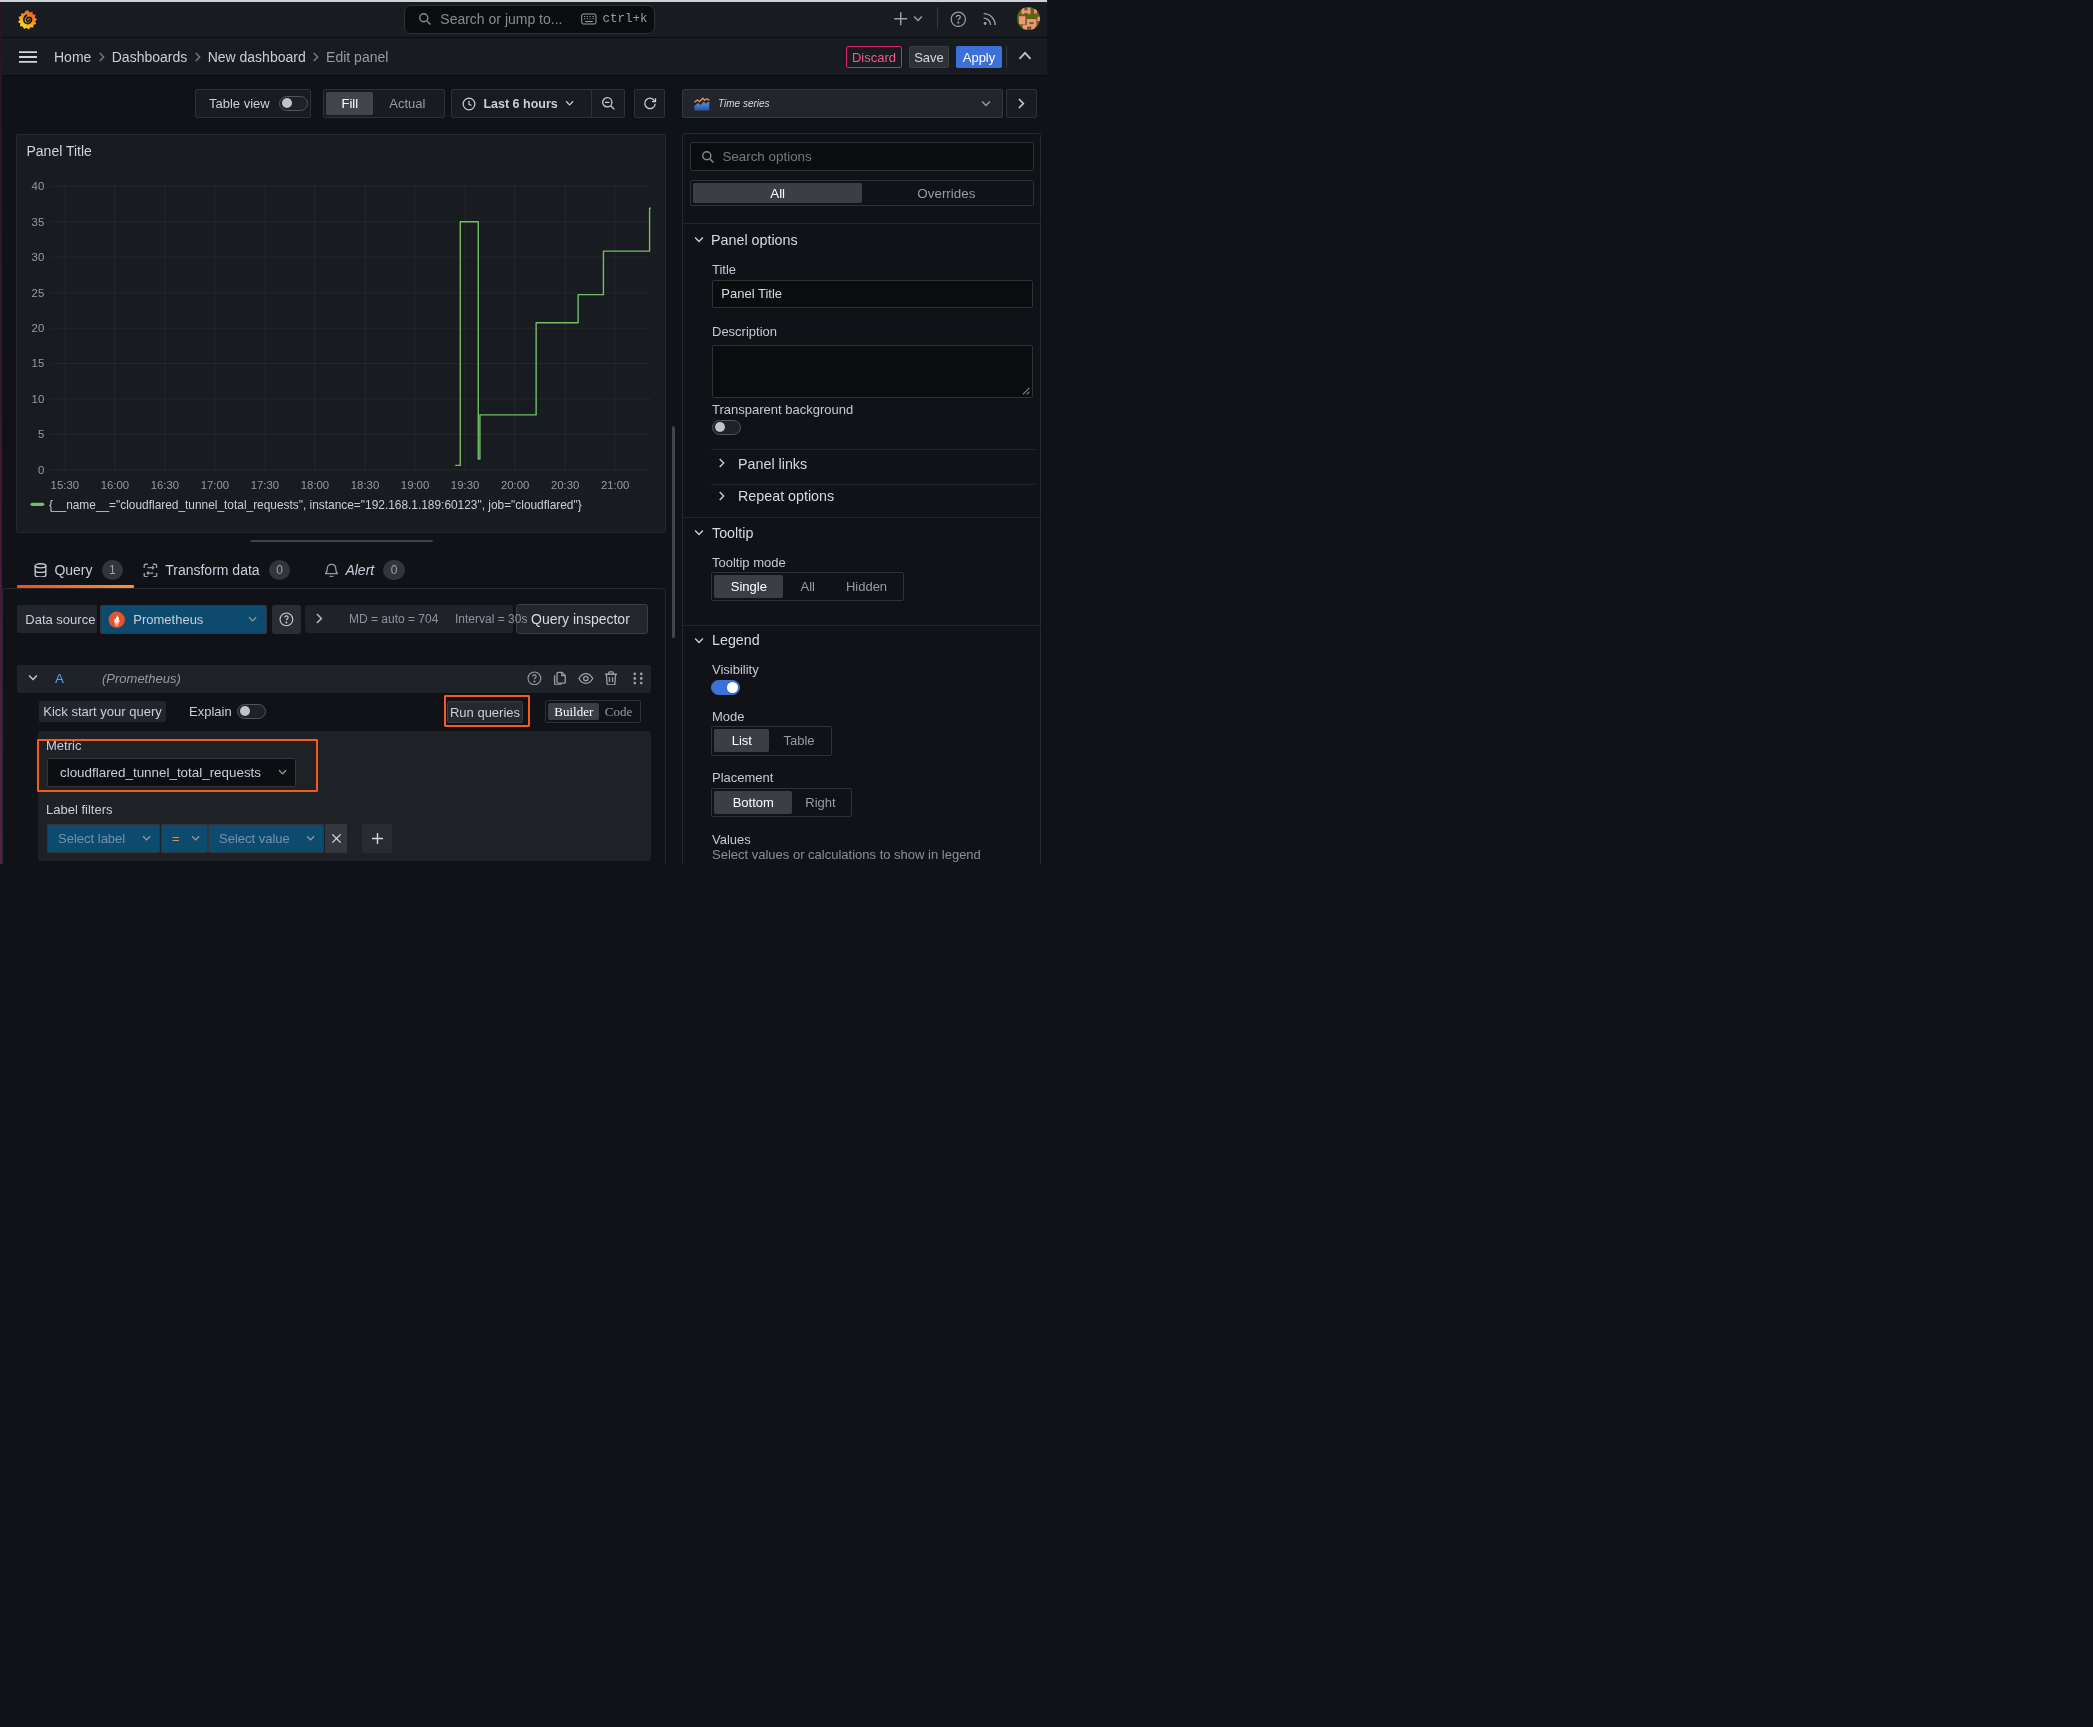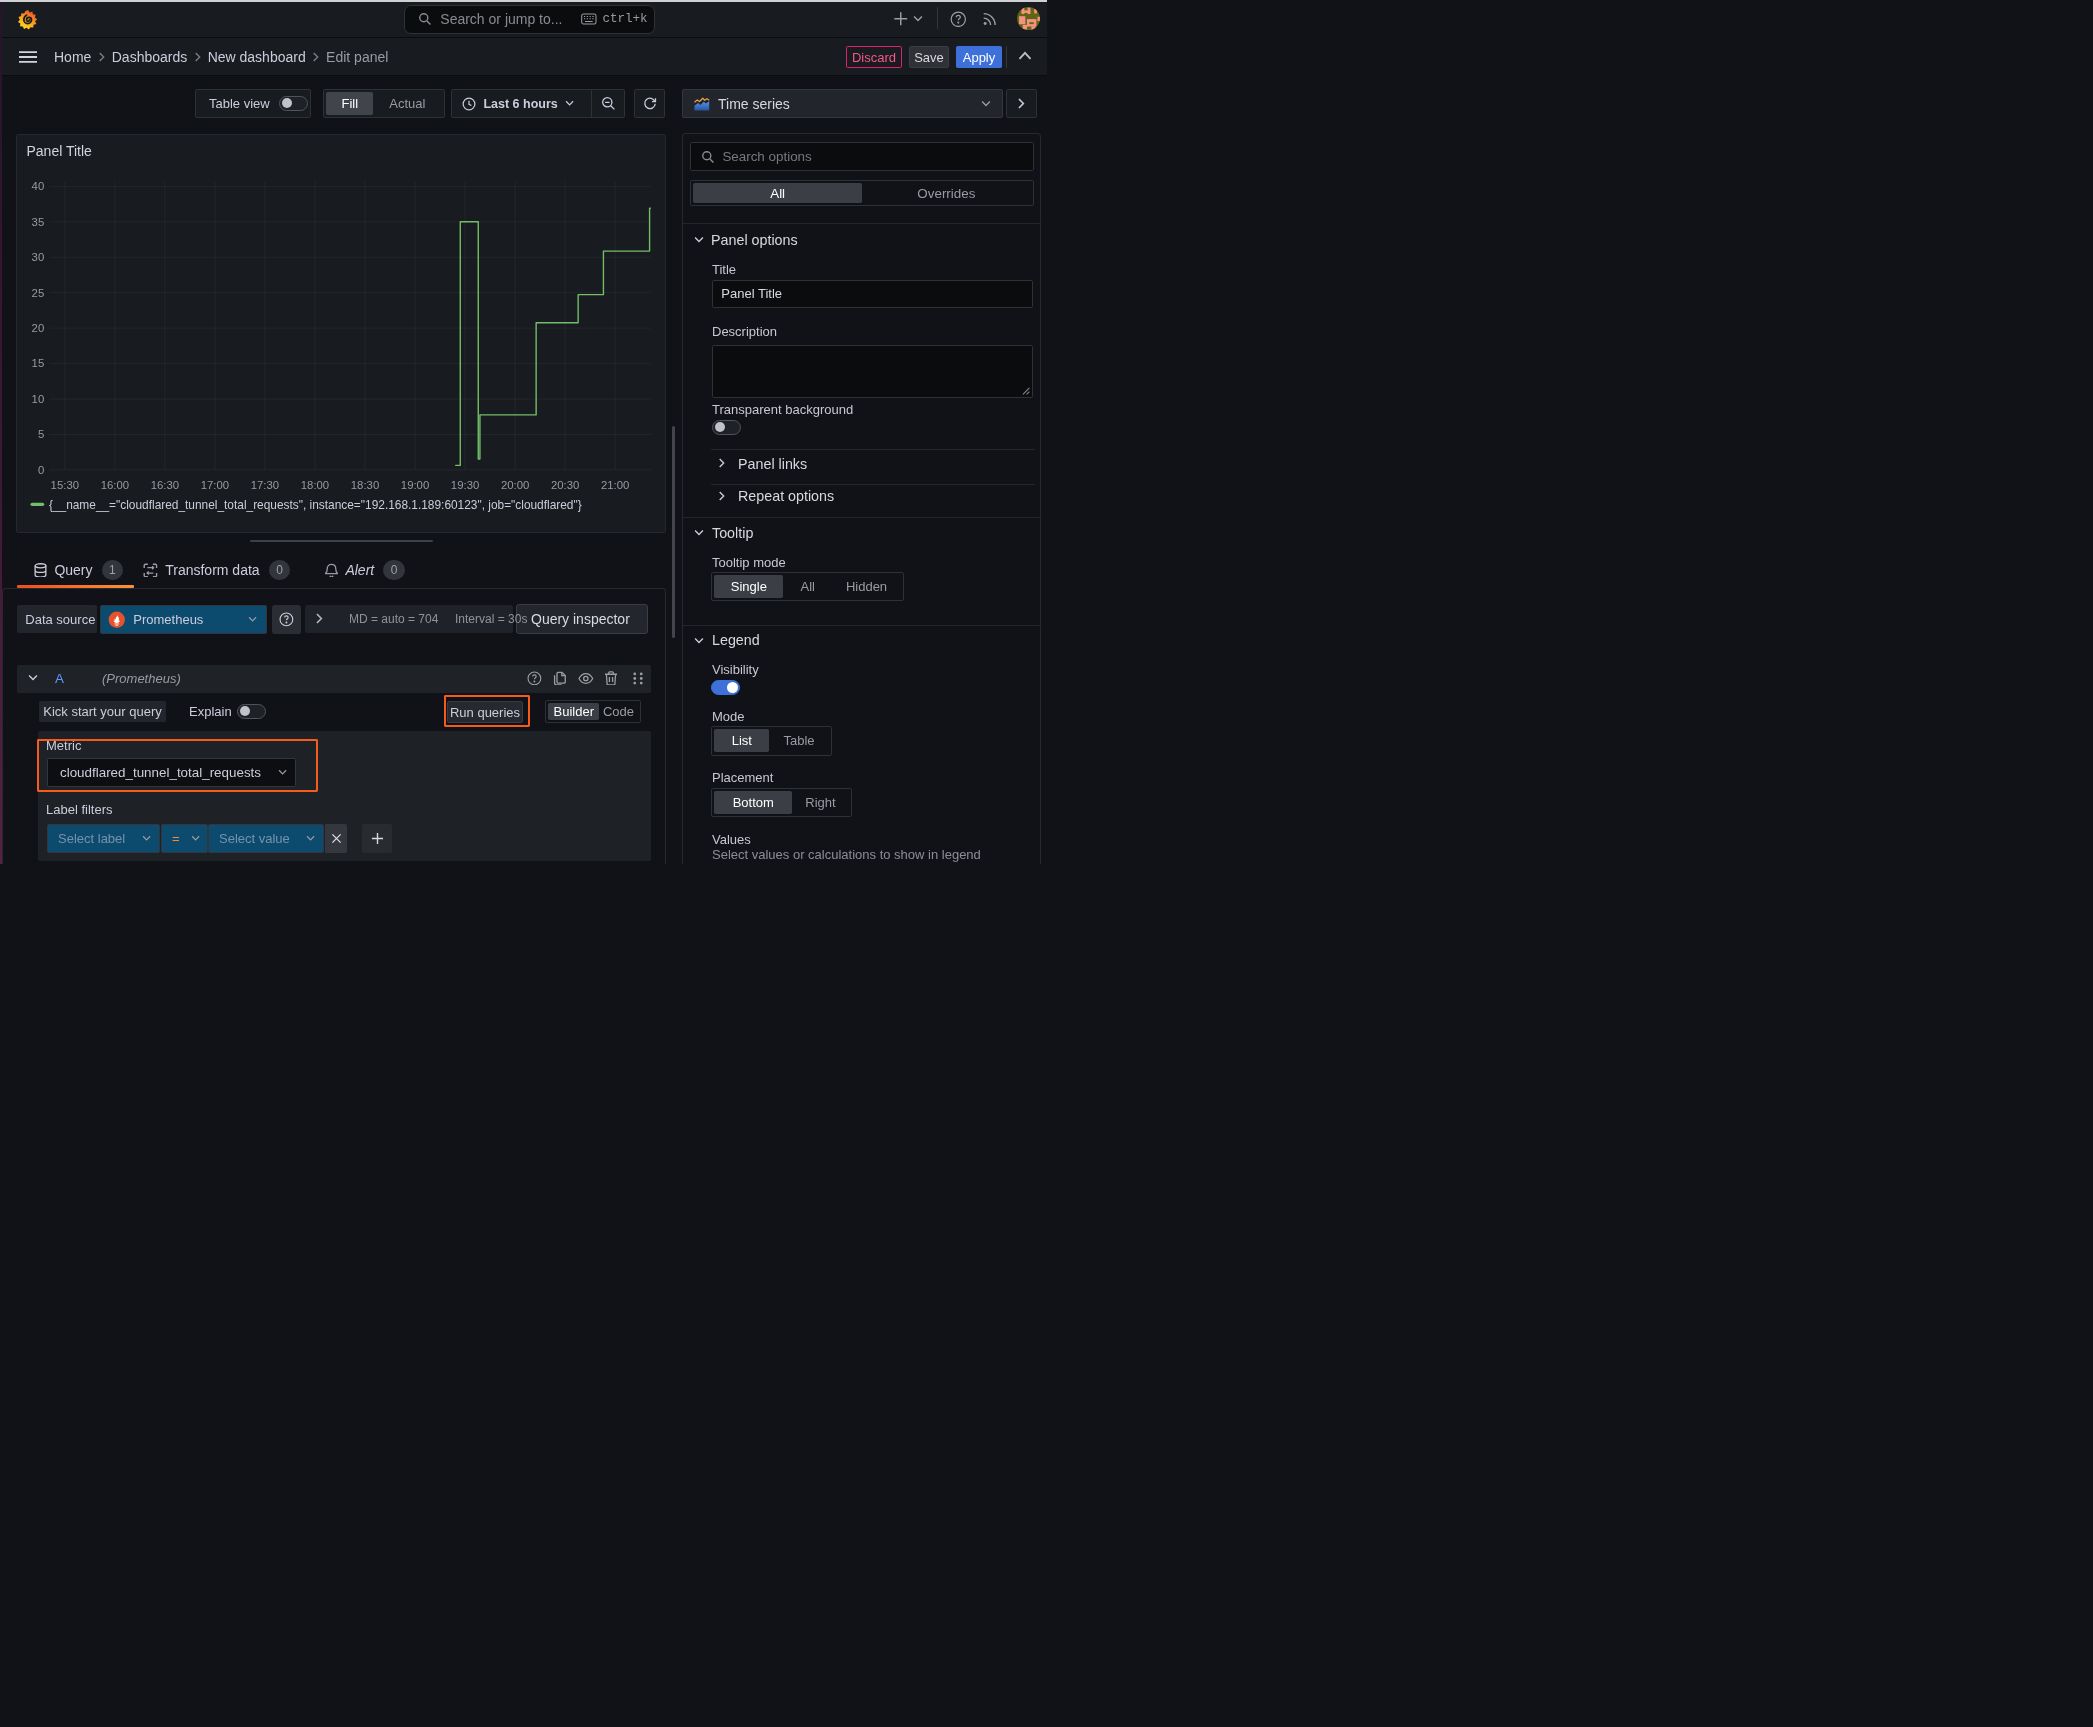--- a/index.html
+++ b/index.html
@@ -183,21 +183,21 @@
   <svg style="margin-left:11px" width="15.7" height="14" viewBox="0 0 17 15">
     <defs>
           <linearGradient id="tsg" x1="0" y1="0" x2="0" y2="1">
             <stop offset="0" stop-color="#5794f2"></stop>
             <stop offset="1" stop-color="#28559c"></stop>
           </linearGradient>
         </defs>
     <path d="M0.5 9.5 L4.5 6.5 L7 8.5 L10.5 5 L13 7 L16.5 4.5 V14.5 H0.5 Z" fill="url(#tsg)"></path>
     <path d="M0.5 5.5 L3.5 3.2 L6 4.8 L9.5 1.2 L11.5 3.4 L14 1.8 L16.5 3.4" fill="none" stroke="#eb9f3f" stroke-width="1.4" stroke-linejoin="round"></path>
   </svg>
-  <span style="margin-left:8.3px; font-size:14px; color:#d8d9e0;">Time series</span>
+  <span style="margin-left:8.3px; font-size:10px; color:#d8d9e0;font-style:italic;">Time series</span>
   <svg style="position:absolute; right:11px;" width="10" height="7.4" viewBox="0 0 11 8" fill="none" stroke="#9a9ba2" stroke-width="1.5">
         <path d="M1.2 1.5 L5.5 6 L9.8 1.5"></path>
       </svg>
 </div>
 <div class="tbtn" style="left:1006px; width:31px;">
   <svg style="margin:0 auto" width="8.3" height="11" viewBox="0 0 8 11" fill="none" stroke="#ccccdc" stroke-width="1.6">
         <path d="M1.8 1 L6.2 5.5 L1.8 10"></path>
       </svg>
 </div>
 
@@ -338,21 +338,21 @@
       </svg>
 </div>
 
 <div class="gbtn" style="left:39px; top:701px; width:127px;">Kick start your query</div>
 <div class="abs" style="left:189px; top:704px; font-size:13px; color:#ccccdc;">Explain</div>
 <span class="toggle off abs" style="left:237px; top:704px;">
       <span class="knob"></span>
     </span>
 <div class="abs" style="left:444px; top:695px; width:86px; height:32px; border:2.1px solid #f55c1c; border-radius:1.4px;"></div>
 <div class="gbtn" style="left:447px; top:701px; width:76px; height:22px; background:#26292f; border:0.9px solid #383b41;">Run queries</div>
-<div class="abs seg" style="left:545px; top:700px; width:96px; height:23px;">
+<div class="abs seg" style="left:545px; top:700px; width:96px; height:23px;font-family:Liberation Serif, serif;">
   <span style="width:51px; height:100%; background:#3b3e44; border-radius:1.8px; display:flex; align-items:center; justify-content:center; font-size:13px; color:#fff;">Builder</span>
   <span style="flex:1; display:flex; align-items:center; justify-content:center; font-size:13px; color:#9a9ba2;">Code</span>
 </div>
 
 <div class="abs" style="left:38px; top:731px; width:613px; height:130px; background:#1e2126; border-radius:1.8px;"></div>
 <div class="abs" style="left:46px; top:738px; font-size:13px; color:#ccccdc;">Metric</div>
 <div class="selbox" style="left:47px; top:758px; width:249px; background:#0d0e11;">
   <span style="margin-left:12px; font-size:13.4px;">cloudflared_tunnel_total_requests</span>
   <svg class="caret" style="position:absolute; right:8.3px;" viewBox="0 0 11 8" fill="none" stroke="#9a9ba2" stroke-width="1.5">
         <path d="M1.2 1.5 L5.5 6 L9.8 1.5"></path>

